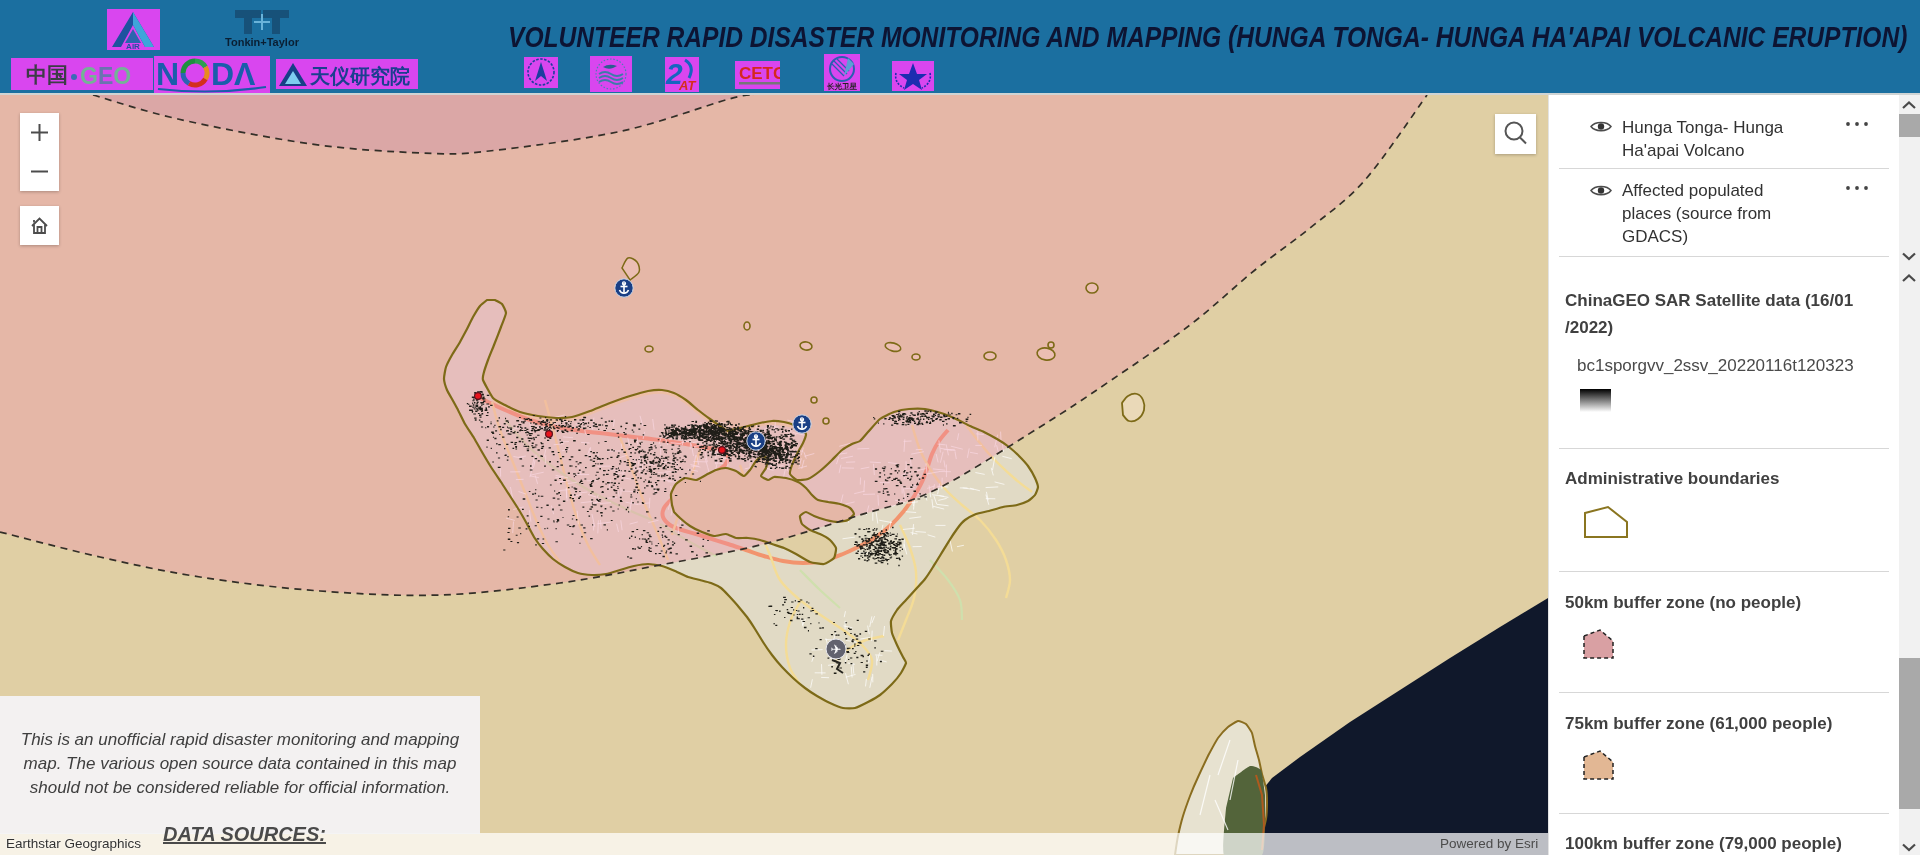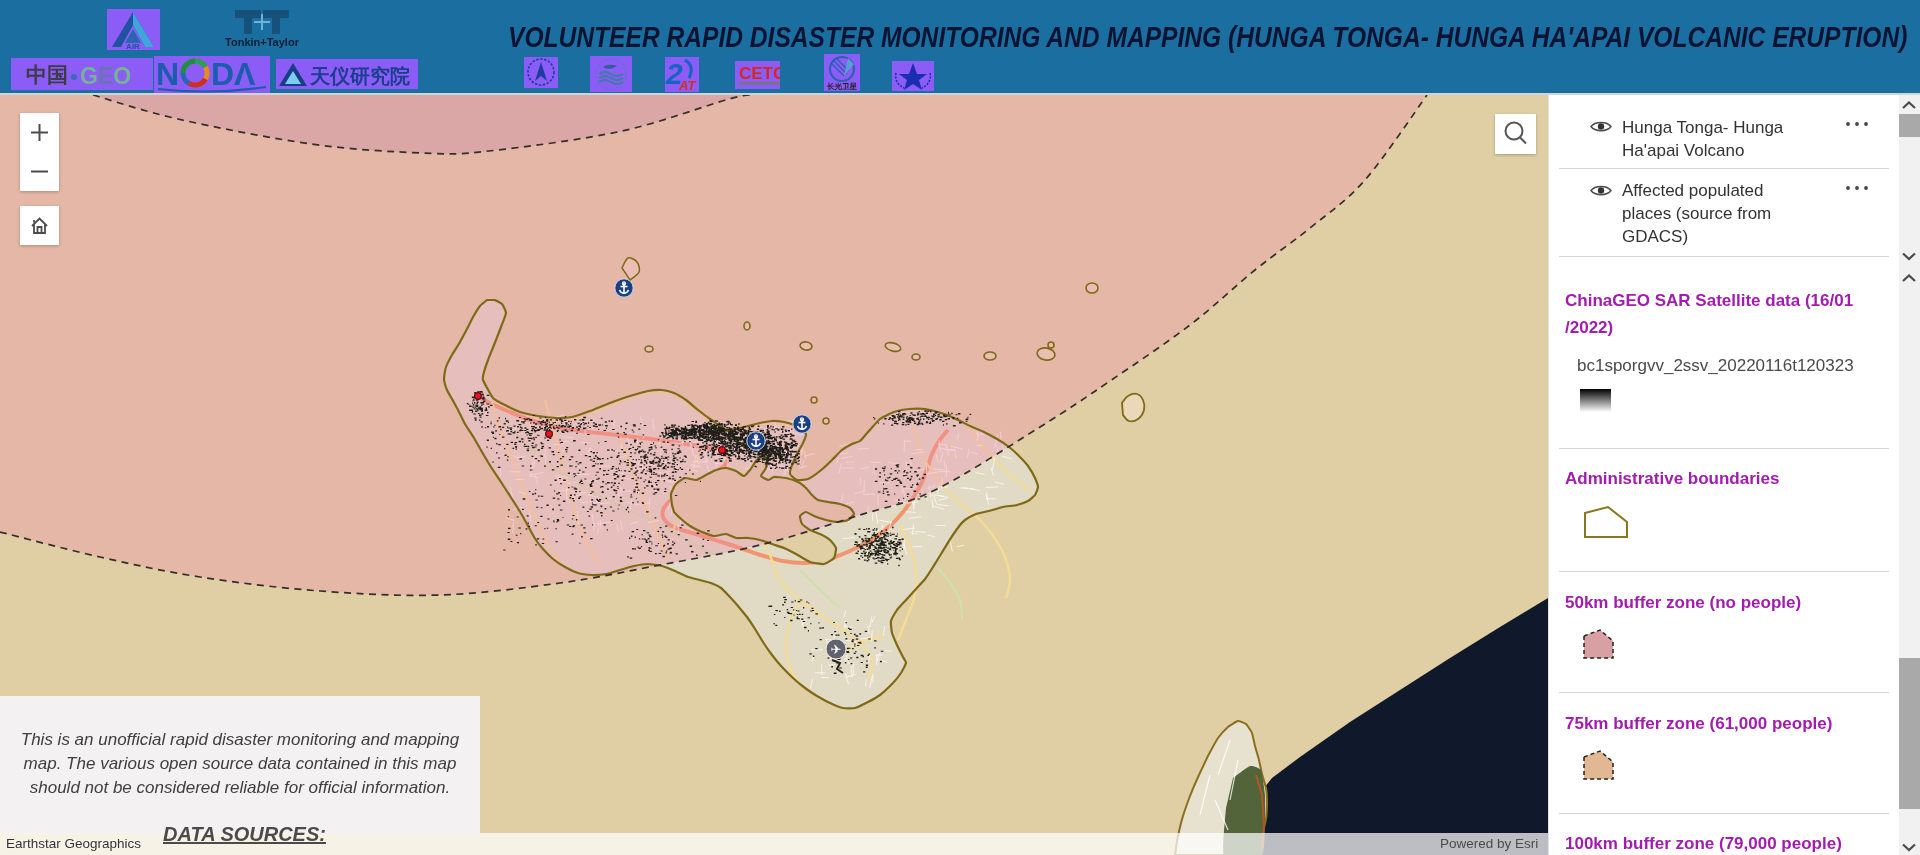--- a/index.html
+++ b/index.html
@@ -1,24 +1,24 @@
 <!DOCTYPE html>
 <html><head><meta charset="utf-8">
 <style>
 html,body{margin:0;padding:0;width:1920px;height:855px;overflow:hidden;font-family:"Liberation Sans",sans-serif;}
 #app{position:relative;width:1920px;height:855px;background:#fff;}
 #header{position:absolute;left:0;top:0;width:1920px;height:93px;background:#1b6fa0;border-bottom:2px solid #cfd4d4;}
 #title{position:absolute;left:508px;top:21px;width:1660px;font-size:29px;font-weight:bold;font-style:italic;color:#0d1433;white-space:nowrap;transform:scaleX(0.848);transform-origin:0 50%;}
-.logo{position:absolute;background:#8b5cf6;overflow:hidden;}
+.logo{position:absolute;background:#d946ef;overflow:hidden;}
 #mapwrap{position:absolute;left:0;top:95px;width:1548px;height:760px;overflow:hidden;background:#e0cfa4;}
 #panel{position:absolute;left:1548px;top:95px;width:372px;height:760px;background:#fff;border-left:1px solid #e3e3e3;}
 .ctrl{position:absolute;background:#fff;box-shadow:0 1px 3px rgba(0,0,0,0.25);}
 .sep{position:absolute;left:1559px;width:330px;height:1px;background:#d7d7d7;}
 .ltxt{position:absolute;color:#323232;font-size:17px;line-height:23px;}
-.btxt{position:absolute;color:#a21caf;font-size:17px;font-weight:bold;}
+.btxt{position:absolute;color:#404040;font-size:17px;font-weight:bold;}
 .scroll{position:absolute;left:1899px;width:21px;background:#f1f1f1;}
 .thumb{position:absolute;left:1899px;width:21px;background:#a9a9a9;}
 </style></head><body>
 <div id="app">
 <div id="header"></div>
 <div id="title">VOLUNTEER RAPID DISASTER MONITORING AND MAPPING (HUNGA TONGA- HUNGA HA'APAI VOLCANIC ERUPTION)</div>
 <div class="logo" style="left:107px;top:9px;width:53px;height:41px;">
 <svg width="53" height="41">
         <polygon points="26,3 47,38 38,38 26,16 14,38 5,38" fill="#1d539f"></polygon>
 <polygon points="26,3 47,38 38,38 26,16" fill="#3fa5da"></polygon>

